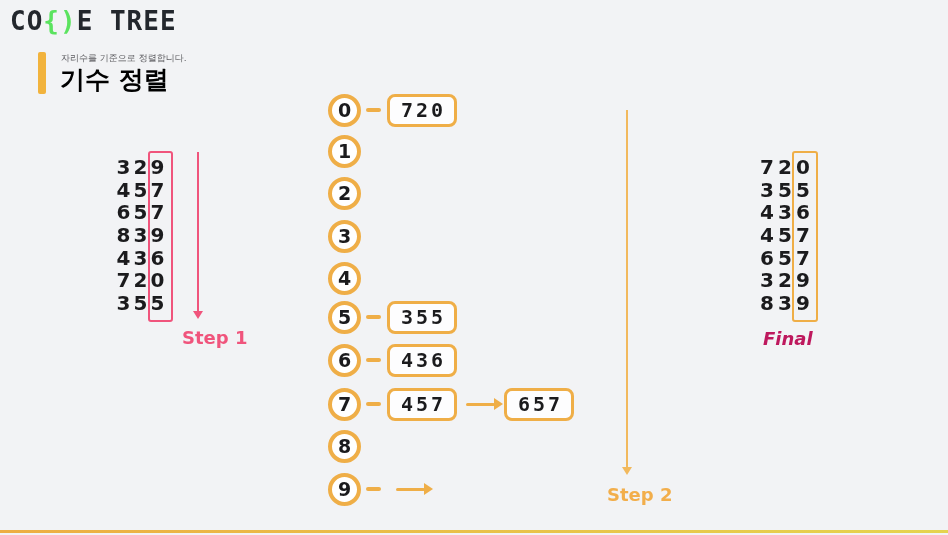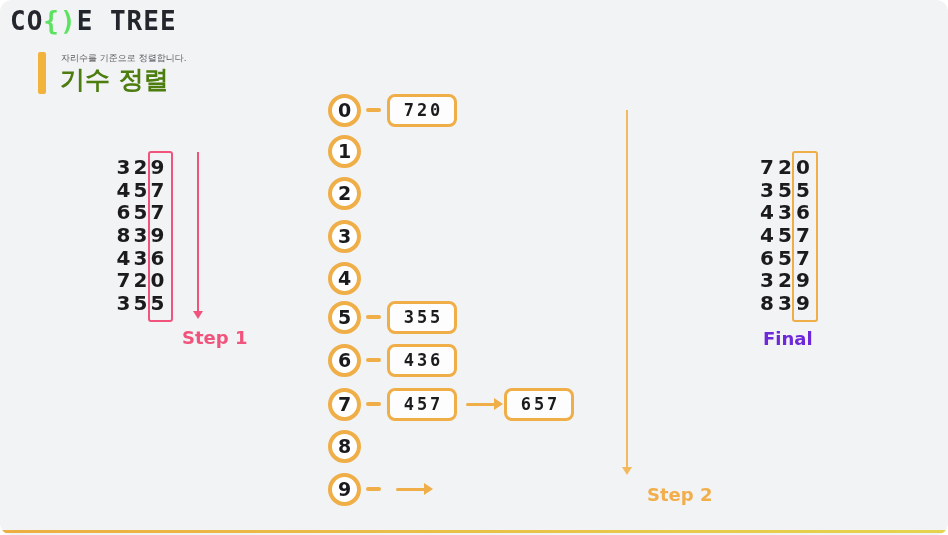--- a/index.html
+++ b/index.html
@@ -1,20 +1,19 @@
 <!DOCTYPE html>
 <html><head>
 <meta charset="utf-8">
 <style>
   html,body { margin:0; padding:0; }
   .page {
     position:relative; width:948px; height:535px;
     background:#F2F3F5; overflow:hidden;
     font-family:"DejaVu Sans", sans-serif;
-    border-radius:12px;
   }
 
   
   .logo {
     position:absolute; left:10px; top:6px;
     font-family:"DejaVu Sans Mono", monospace;
     font-weight:bold; font-size:26px; letter-spacing:1px;
     color:#23272D; white-space:pre;
   }
   .logo .green { color:#5BE35F; }
@@ -23,21 +22,21 @@
   .title-accent-bar {
     position:absolute; left:38px; top:52px; width:8px; height:42px;
     background:#F2B33D; border-radius:2px;
   }
   .subtitle {
     position:absolute; left:61px; top:52px;
     font-size:9px; color:#5A5A5E; letter-spacing:0px;
   }
   .page-title {
     position:absolute; left:60px; top:63px;
-    font-size:25px; font-weight:bold; color:#4d7c0f;
+    font-size:25px; font-weight:bold; color:#000000;
   }
 
   
   .num-list { position:absolute; display:flex; flex-direction:column; }
   .num-row { display:flex; height:22.6px; align-items:center; }
   .num-row span {
     display:inline-block; width:17px; text-align:center;
     font-weight:bold; font-size:20px; color:#1B1B1D; line-height:22px;
   }
   #right-list .num-row span { width:18px; }
@@ -53,38 +52,38 @@
     border-left:5px solid transparent; border-right:5px solid transparent;
   }
   .pink-arrow { left:197px; top:152px; height:160px; background:#F0547C; }
   .pink-arrow::after { border-top:8px solid #F0547C; }
   .orange-arrow { left:626px; top:110px; height:358px; background:#F2B95D; }
   .orange-arrow::after { border-top:8px solid #F2B95D; }
 
   
   .step-label { position:absolute; font-size:18px; font-weight:600;text-align:center; }
   .step1 { left:182px; top:327px; color:#F0547C; }
-  .step2 { left:607px; top:484px; color:#F2AE4B;margin-left:40px; }
-  .final { left:763px; top:328px; color:#6d28d9; }
+  .step2 { left:607px; top:484px; color:#F2AE4B; }
+  .final { left:763px; top:328px; color:#be185d;font-style:italic; }
 
   
   .bucket-row { position:absolute; left:328px; height:36px; display:flex; align-items:center; }
   .bucket-circle {
     width:25px; height:25px; border:4.5px solid #EFAE47; border-radius:50%;
     background:#FFFFFF; display:flex; align-items:center; justify-content:center;
     font-weight:bold; font-size:19px; color:#1B1B1D; flex:0 0 auto;
   }
   .bucket-dash {
     width:15px; height:3.5px; background:#EFAE47; border-radius:2px;
     margin-left:5px; margin-right:6px; flex:0 0 auto;
   }
   .bucket-box {
     width:64px; height:27px; border:3.5px solid #EFAE47; border-radius:8px;
     background:#FDFDFE; display:flex; align-items:center; justify-content:center;
-    font-family:"DejaVu Sans Mono", monospace; font-weight:bold; font-size:17px;
+    font-family:"DejaVu Sans Mono", monospace; font-weight:bold; font-size:20px;
     letter-spacing:3px; text-indent:3px; color:#1B1B1D; flex:0 0 auto;
   }
   .h-arrow {
     position:relative; width:29px; height:3px; background:#EFAE47;
     border-radius:2px; margin:0 9px 0 9px; flex:0 0 auto;
   }
   .h-arrow::after {
     content:""; position:absolute; right:-8px; top:-5px;
     border-left:9px solid #EFAE47;
     border-top:6.5px solid transparent; border-bottom:6.5px solid transparent;

